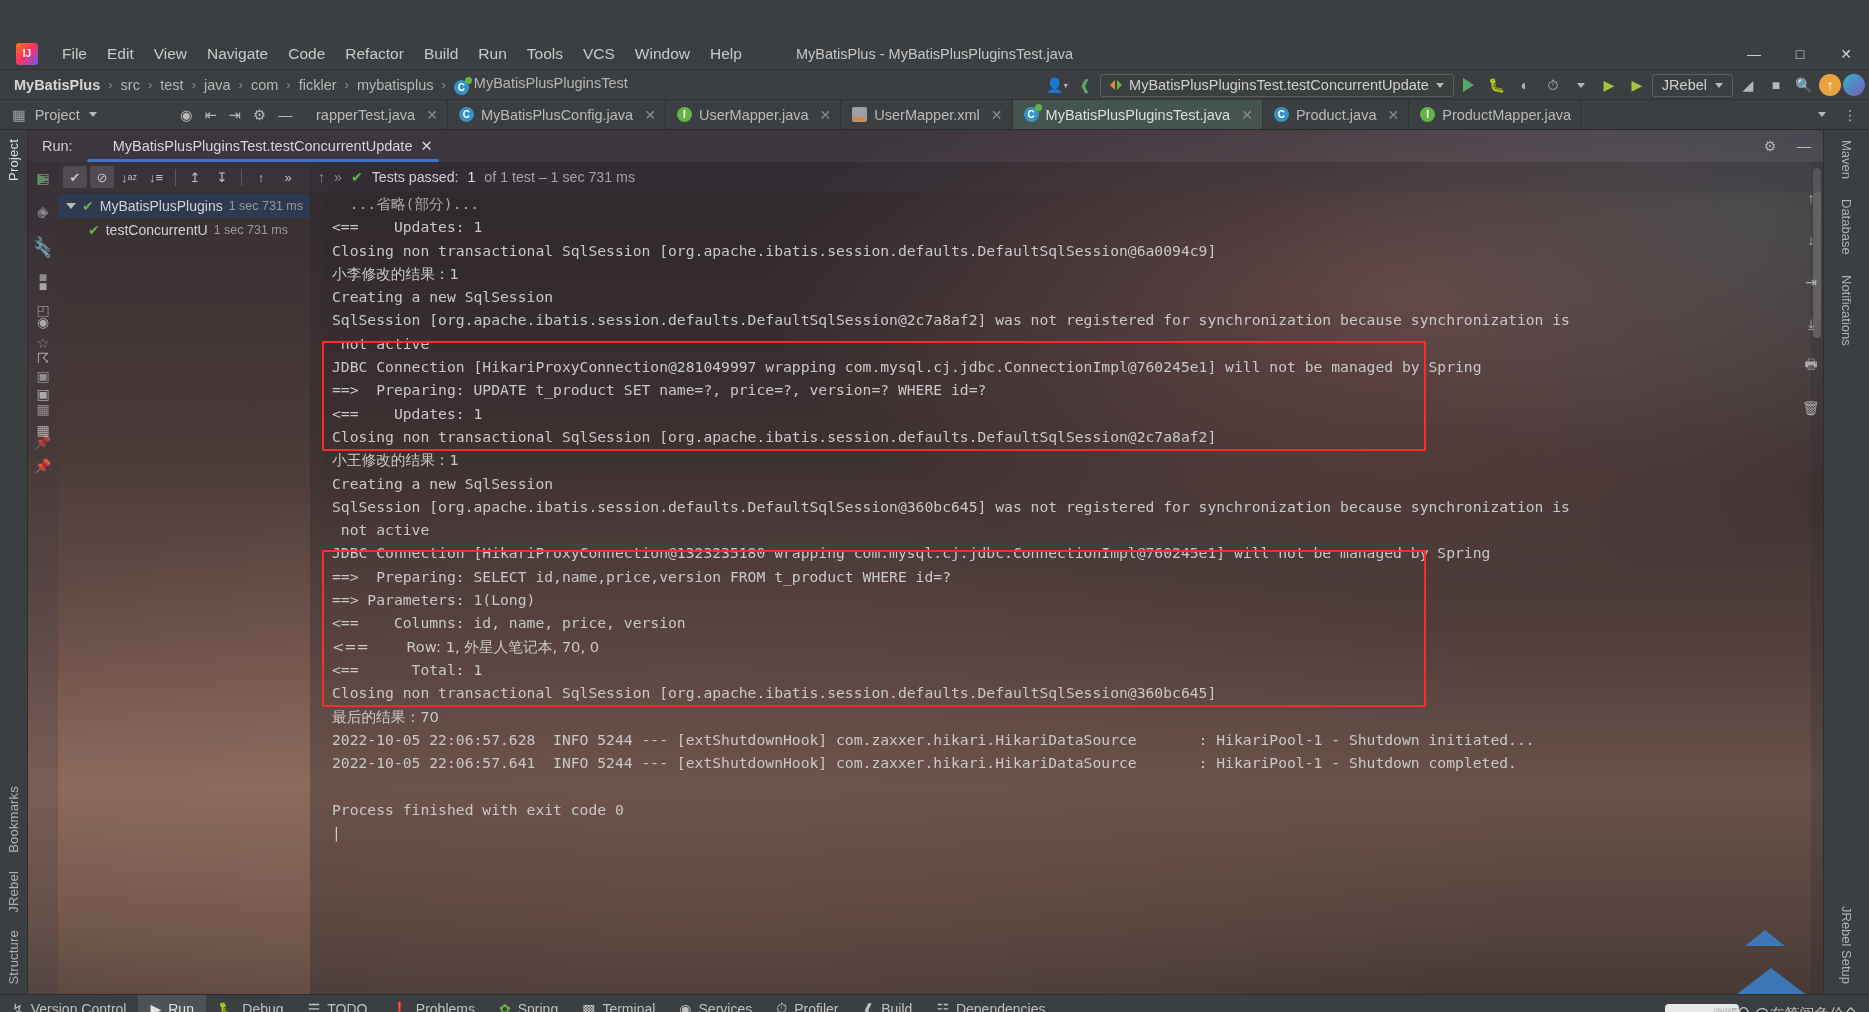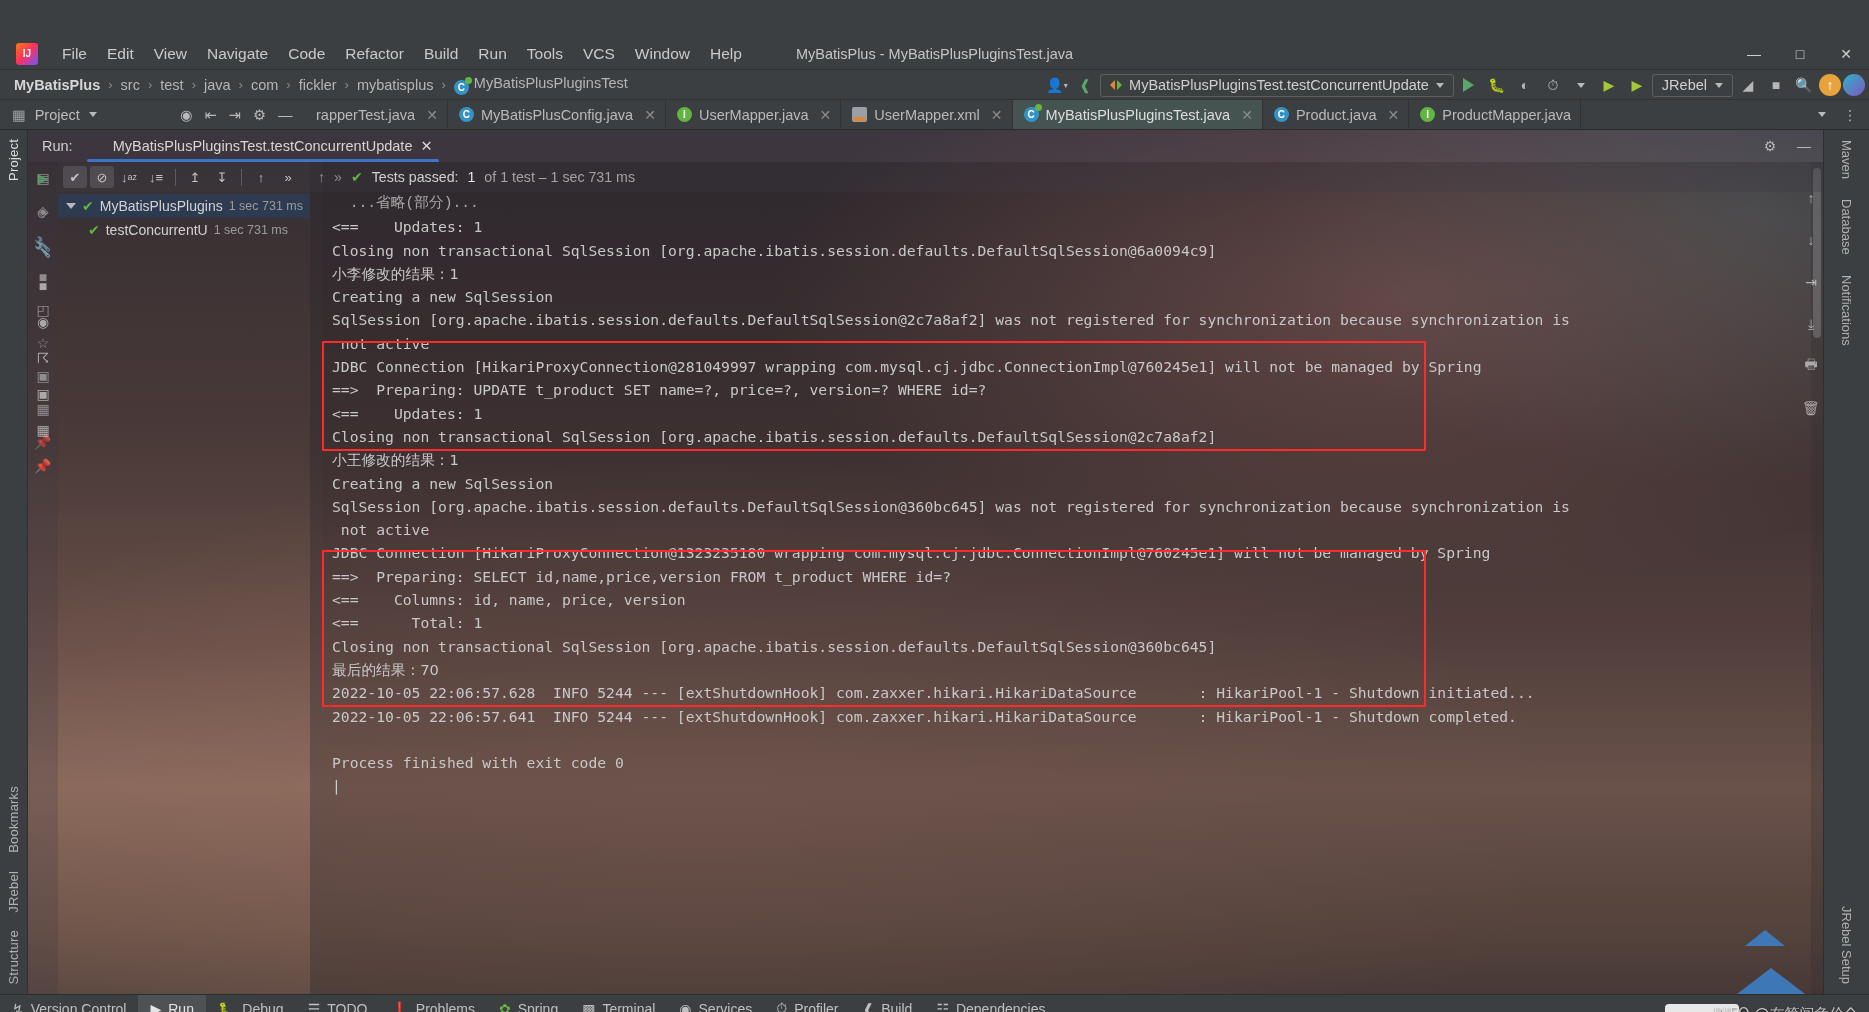--- a/index.html
+++ b/index.html
@@ -225,21 +225,21 @@
   }
   .console {
     flex: 1 1 auto; position: relative; overflow: hidden;
     font-family: "DejaVu Sans Mono", monospace;
     font-size: 14.7px; line-height: 23.3px;
     color: #c8c8c8; padding: 6px 0 0 10px;
     background: rgba(30,28,32,0.30);
   }
   .cline { white-space: pre; }
   .cline.cn { font-family: "DejaVu Sans", "Liberation Sans", sans-serif; }
-  .cline.faint { color: #a9a9a9; font-family: Liberation Mono, monospace; }
+  .cline.faint { color: #a9a9a9; }
   .cline.clip { overflow: hidden; text-overflow: clip; }
 
   .hl-box {
     position: absolute; border: 2px solid #ff2a2a; pointer-events: none;
     border-radius: 1px;
   }
 
   
   .console-scroll {
     position: absolute; right: 0; top: 0; bottom: 0; width: 12px;
@@ -557,21 +557,23 @@
           <div class="cline">JDBC Connection [HikariProxyConnection@281049997 wrapping com.mysql.cj.jdbc.ConnectionImpl@760245e1] will not be managed by Spring</div>
           <div class="cline">==&gt;  Preparing: UPDATE t_product SET name=?, price=?, version=? WHERE id=?</div>
           <div class="cline">&lt;==    Updates: 1</div>
           <div class="cline">Closing non transactional SqlSession [org.apache.ibatis.session.defaults.DefaultSqlSession@2c7a8af2]</div>
           <div class="cline cn">小王修改的结果：1</div>
           <div class="cline">Creating a new SqlSession</div>
           <div class="cline">SqlSession [org.apache.ibatis.session.defaults.DefaultSqlSession@360bc645] was not registered for synchronization because synchronization is</div>
           <div class="cline"> not active</div>
           <div class="cline">JDBC Connection [HikariProxyConnection@1323235180 wrapping com.mysql.cj.jdbc.ConnectionImpl@760245e1] will not be managed by Spring</div>
           <div class="cline">==&gt;  Preparing: SELECT id,name,price,version FROM t_product WHERE id=?</div>
+          <div class="cline">==&gt; Parameters: 1(Long)</div>
           <div class="cline">&lt;==    Columns: id, name, price, version</div>
+          <div class="cline cn">&lt;==        Row: 1, 外星人笔记本, 70, 0</div>
           <div class="cline">&lt;==      Total: 1</div>
           <div class="cline">Closing non transactional SqlSession [org.apache.ibatis.session.defaults.DefaultSqlSession@360bc645]</div>
           <div class="cline cn">最后的结果：70</div>
           <div class="cline">2022-10-05 22:06:57.628  INFO 5244 --- [extShutdownHook] com.zaxxer.hikari.HikariDataSource       : HikariPool-1 - Shutdown initiated...</div>
           <div class="cline">2022-10-05 22:06:57.641  INFO 5244 --- [extShutdownHook] com.zaxxer.hikari.HikariDataSource       : HikariPool-1 - Shutdown completed.</div>
           <div class="cline">&nbsp;</div>
           <div class="cline">Process finished with exit code 0</div>
           <div class="cline" style="color:#cfcfcf">|</div>
 
           <div class="hl-box" style="left:0; top:179px; right:397px; height:110px;"></div>

